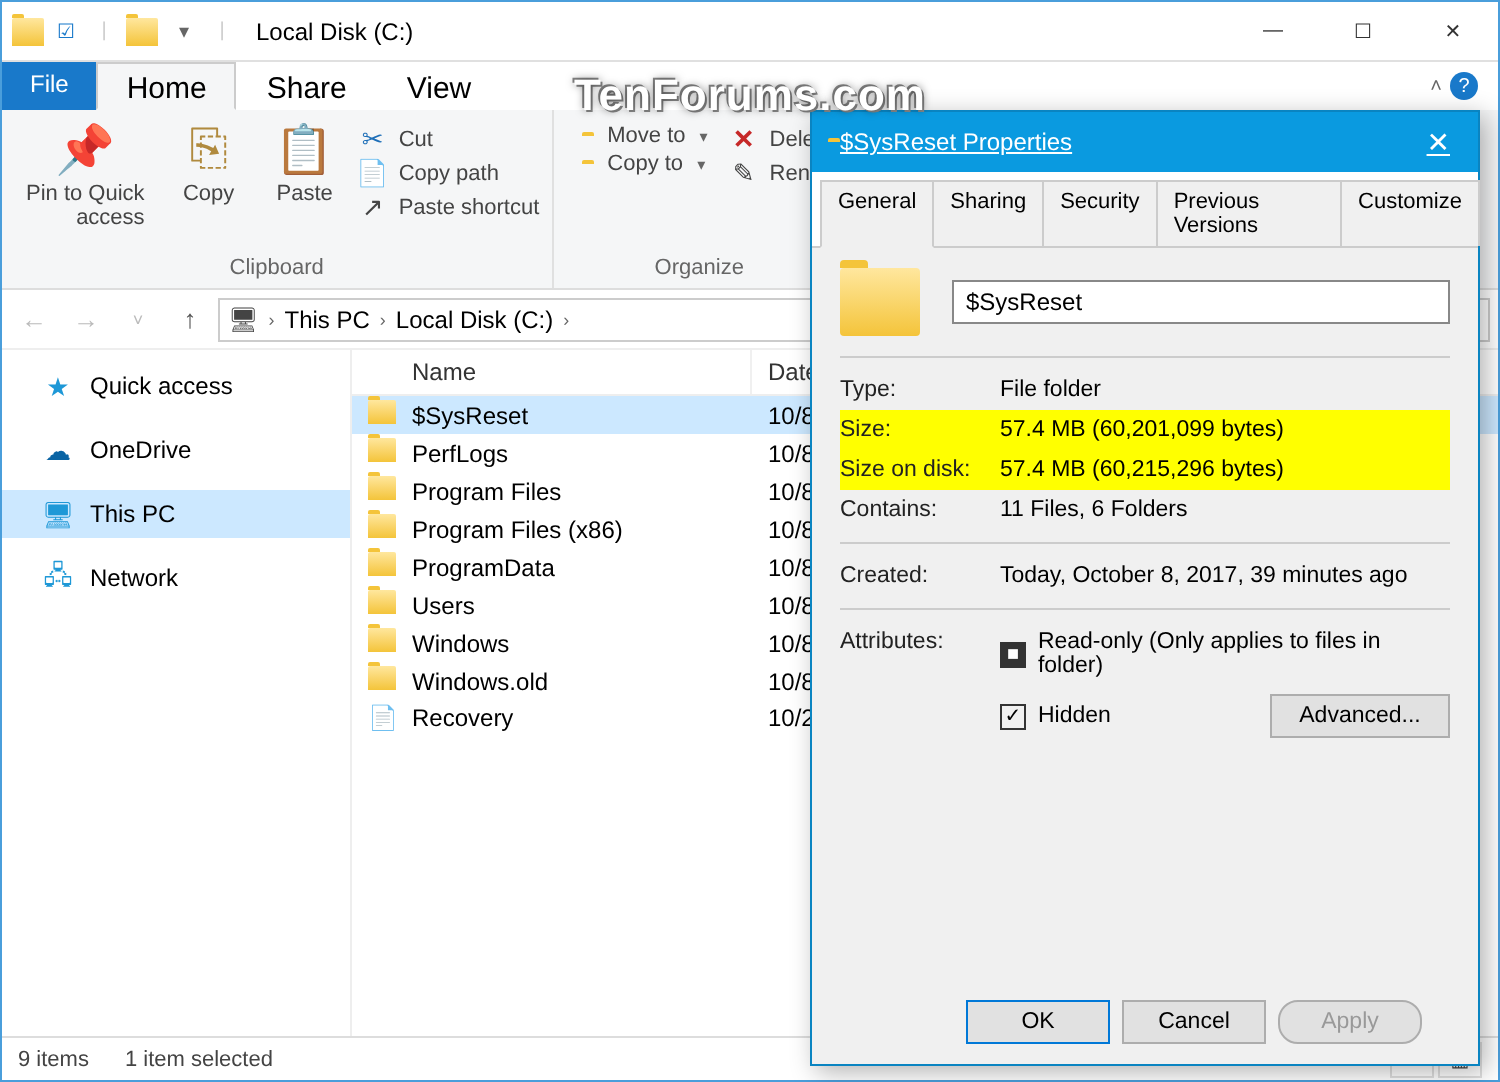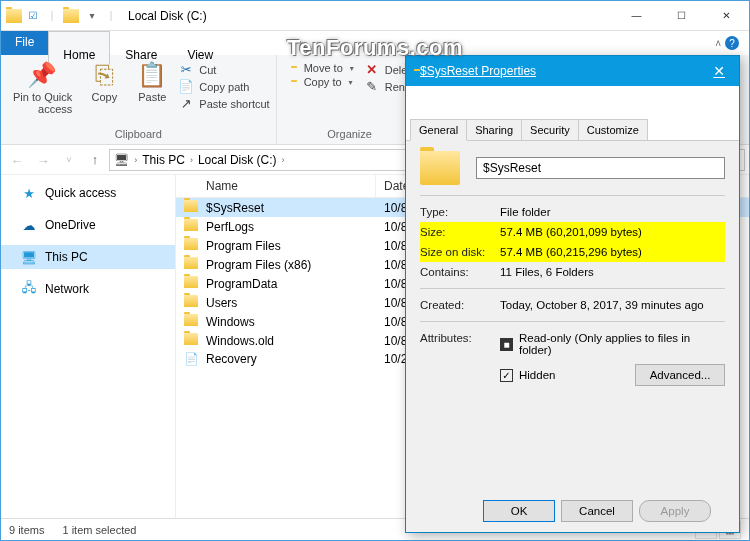--- a/index.html
+++ b/index.html
@@ -9,21 +9,21 @@
 .titlebar .icon-group { display: flex; align-items: center; padding: 0 5px; gap: 3px; }
 .titlebar .mini-icon { width: 16px; height: 16px; display: flex; align-items: center; justify-content: center; font-size: 10px; }
 .folder-icon-small { width: 16px; height: 14px; background: linear-gradient(#ffe79e,#f4c43a); border-radius: 1px 1px 0 0; position: relative; }
 .folder-icon-small::before { content:''; position:absolute; top:-2px; left:0; width:6px; height:2px; background:#f4c43a; border-radius:1px 1px 0 0;}
 .titlebar .title { font-size: 12px; padding-left: 4px; flex: 0 0 auto; }
 .titlebar .spacer { flex: 1; }
 .winbtns { display: flex; }
 .winbtn { width: 45px; height: 30px; display: flex; align-items: center; justify-content: center; font-size: 10px; color: #333; }
 .menubar { height: 24px; display: flex; align-items: stretch; background: #fff; }
 .menubar .file { background:#1979ca; color:#fff; padding: 4px 14px; font-size: 12px; }
-.menubar .tab { padding: 16px 14px; font-size: 12px; border: 1px solid transparent; }
+.menubar .tab { padding: 4px 14px; font-size: 15px; border: 1px solid transparent; }
 .menubar .tab.active { border:1px solid #ccc; border-bottom-color:#f5f6f7; background:#f5f6f7;}
 .menubar .helpbtn { margin-left:auto; padding: 0 10px; color:#1979ca; font-size:14px; display:flex; align-items:center; gap:4px;}
 .ribbon { height: 90px; background: #f5f6f7; border-bottom: 1px solid #ddd; display: flex; }
 .group { border-right: 1px solid #e0e0e0; padding: 2px 6px; display: flex; flex-direction: column; align-items: center; position:relative;}
 .group-body { flex: 1; display: flex; align-items: flex-start; gap:4px;}
 .group-label { font-size: 11px; color: #666; text-align: center; padding-bottom: 2px;}
 .bigbtn { display: flex; flex-direction: column; align-items: center; font-size: 11px; padding: 2px 6px; color:#444; min-width:44px;}
 .bigbtn .ic { font-size: 24px; height: 32px; display:flex; align-items:center; }
 .smallrow { display: flex; align-items: center; gap: 5px; font-size: 11px; color:#444; padding:1px 0;}
 .smallrow .ic { width: 16px; text-align: center; font-size:13px;}
@@ -47,21 +47,21 @@
 .fl-row.sel { background:#cce8ff;}
 .fl-row .fic { width:16px; display:inline-flex; margin-right:6px; align-items:center;}
 .statusbar { position:absolute; bottom:0; left:0; right:0; height:22px; border-top:1px solid #ddd; display:flex; align-items:center; font-size:11px; color:#444; padding:0 8px; gap:18px; background:#fff;}
 .statusbar .viewbtns{ margin-left:auto; display:flex; gap:2px;}
 .viewbtn{width:22px;height:18px;border:1px solid #e0e0e0; display:flex;align-items:center;justify-content:center;font-size:10px;}
 
 .dialog { position:absolute; left:405px; top:55px; width:335px; height:478px; background:#f0f0f0; border:1px solid #0a84c1; box-shadow: 3px 3px 12px rgba(0,0,0,.3);}
 .dlg-title{ height:30px; background:#0a9ae0; color:#fff; display:flex; align-items:center; padding:0 8px; font-size:12px; gap:6px;text-decoration:underline;}
 .dlg-title .close{ margin-left:auto; font-size:14px; padding:0 6px;}
 .dlg-tabs{ display:flex; background:#fff; border-bottom:1px solid #ccc; padding-top:4px; padding-left:4px; font-size:11px;}
-.dlg-tab{ padding:4px 8px; border:1px solid #ccc; border-bottom:none; background:#f0f0f0; margin-right:-1px;margin-top:29px;}
+.dlg-tab{ padding:4px 8px; border:1px solid #ccc; border-bottom:none; background:#f0f0f0; margin-right:-1px;}
 .dlg-tab.active{ background:#f0f0f0; position:relative; z-index:2; border-bottom:1px solid #f0f0f0; margin-bottom:-1px;}
 .dlg-body{ padding: 10px 14px; background:#f0f0f0;}
 .dlg-top{ display:flex; align-items:center; gap:16px; margin-bottom:10px;}
 .big-folder{ width:40px; height:34px; background:linear-gradient(#ffe79e,#f4c43a); border-radius:2px; position:relative;}
 .big-folder::before{content:'';position:absolute;top:-4px;left:0;width:14px;height:4px;background:#f4c43a;border-radius:2px 2px 0 0;}
 .dlg-name{ flex:1; border:1px solid #888; background:#fff; padding:3px 6px; font-size:12px; height:22px;}
 .dlg-hr{ border:none; border-top:1px solid #ccc; margin:6px 0;}
 .prop-row{ display:flex; font-size:11.5px; padding:4px 0;}
 .prop-label{ width:80px; color:#222;}
 .prop-val{ flex:1;}
@@ -291,20 +291,21 @@
 <div class="dialog">
   <div class="dlg-title">
     <span><span class="folder-icon-small"></span></span>
     <span>$SysReset Properties</span>
     <span class="close">✕</span>
   </div>
   <div class="dlg-tabs" id="dlgtabs">
       <div class="dlg-tab active">General</div>
       <div class="dlg-tab">Sharing</div>
       <div class="dlg-tab">Security</div>
+      <div class="dlg-tab">Previous Versions</div>
       <div class="dlg-tab">Customize</div>
     </div>
   <div class="dlg-body">
     <div class="dlg-top">
       <div class="big-folder"></div>
       <input class="dlg-name" value="$SysReset" style="">
     </div>
     <hr class="dlg-hr">
     <div class="prop-row">
         <div class="prop-label">Type:</div>

